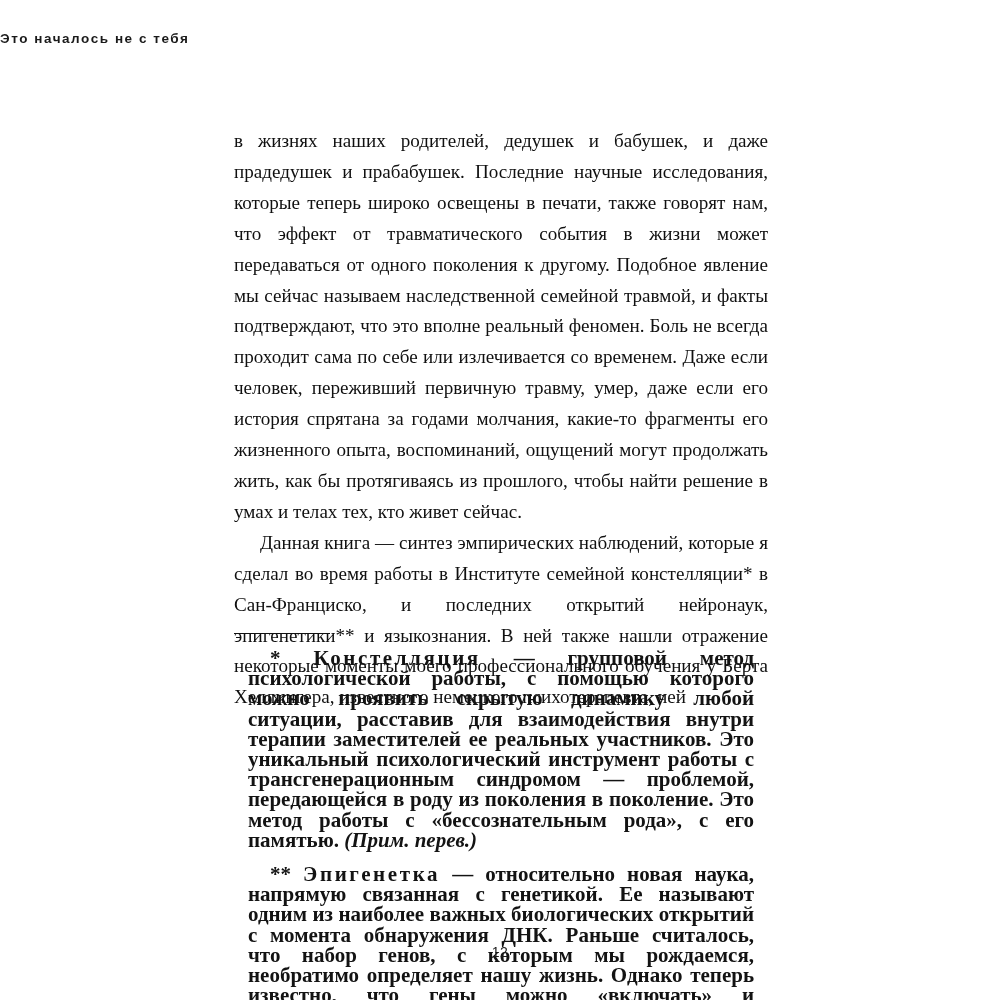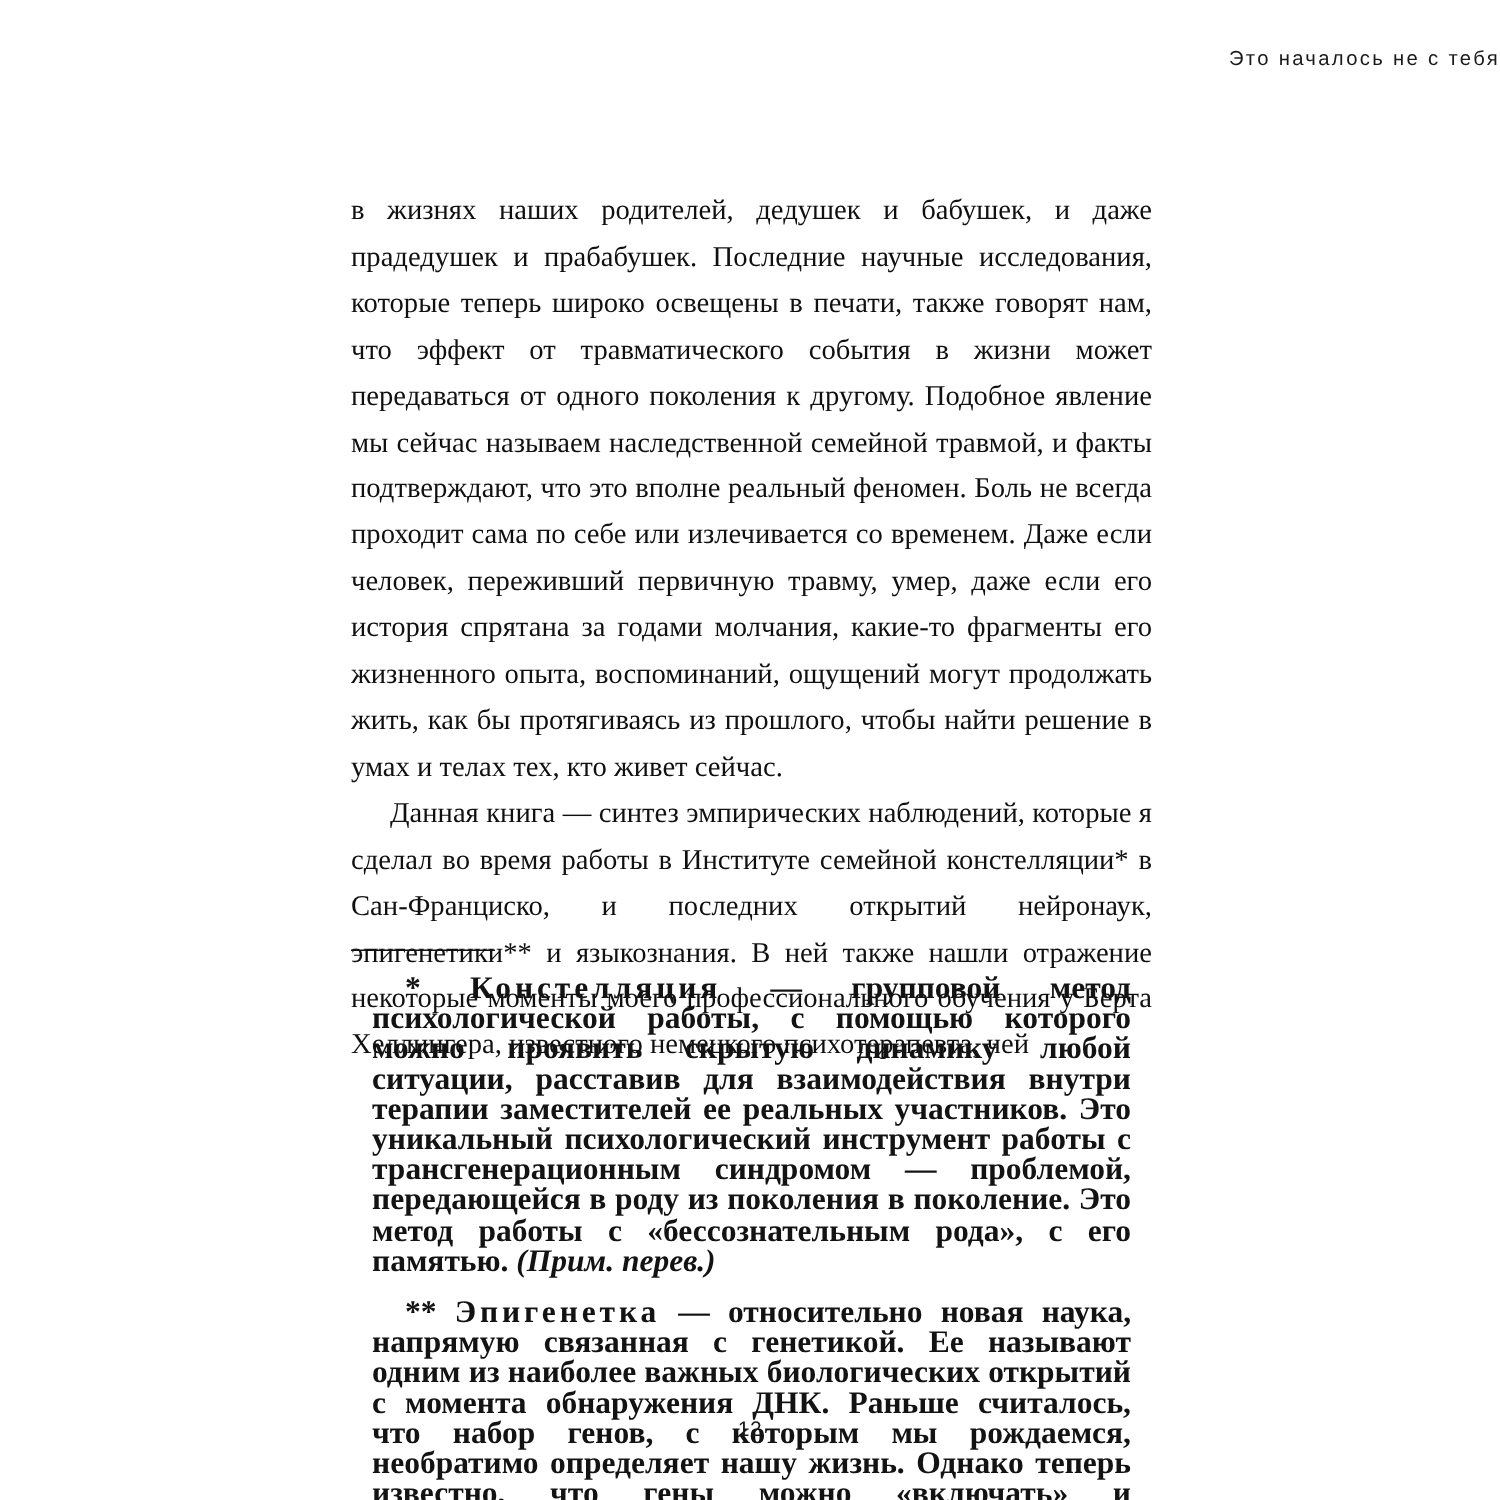--- a/index.html
+++ b/index.html
@@ -24,26 +24,27 @@
     height: 1000px;
     background: #ffffff;
   }
 
   
   .running-head {
     position: absolute;
     left: 0;
     top: 31px;
     width: 1000px;
-    text-align: right;
+    text-align: left;
     font-family: "Liberation Sans", "DejaVu Sans", sans-serif;
     font-size: 13.5px;
     letter-spacing: 1.55px;
     color: #1a1a1a;
     white-space: nowrap;
+    font-weight: bold;
   }
 
   
   .body-block {
     position: absolute;
     left: 234px;
     top: 86px;
     width: 534px;
     margin-top: 40px;
   }

